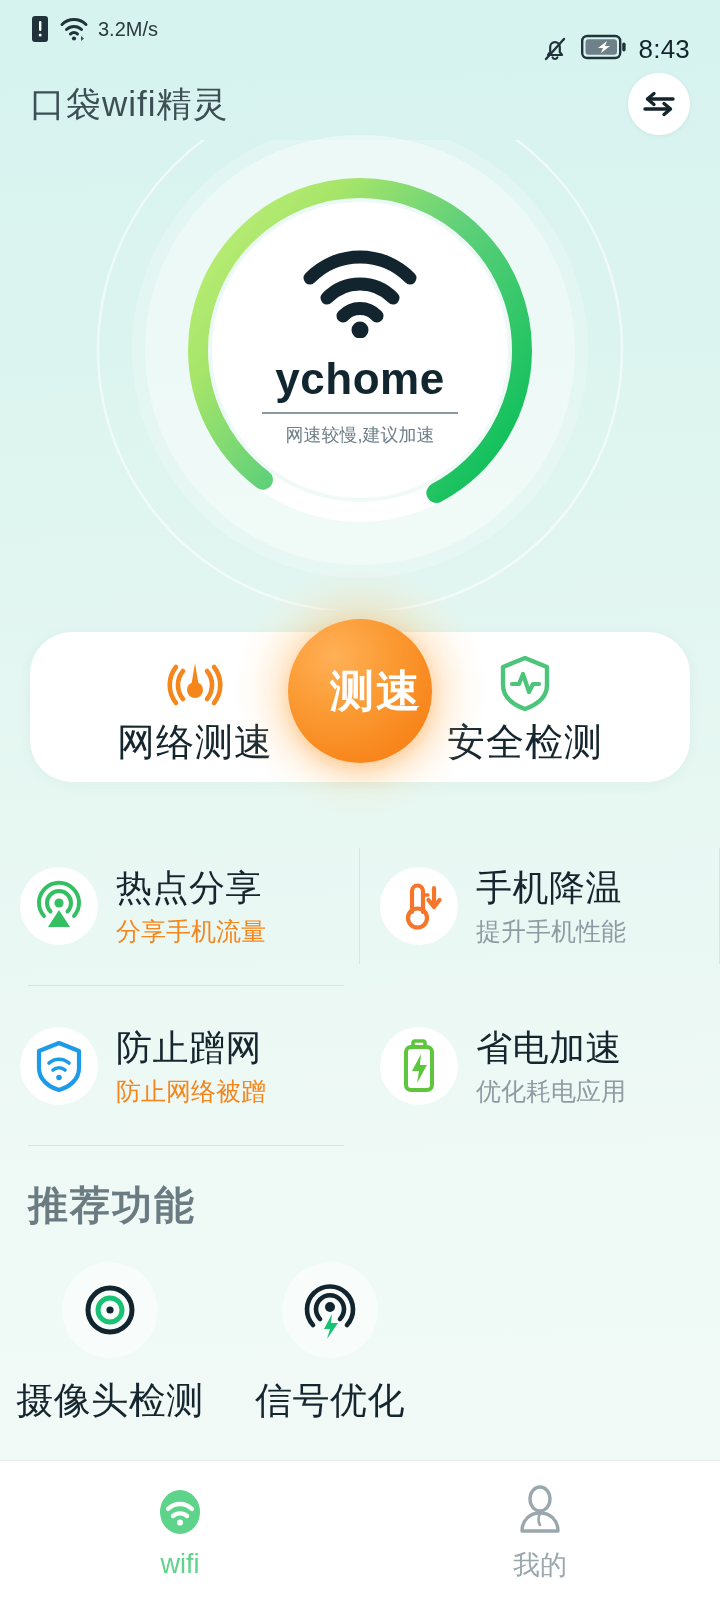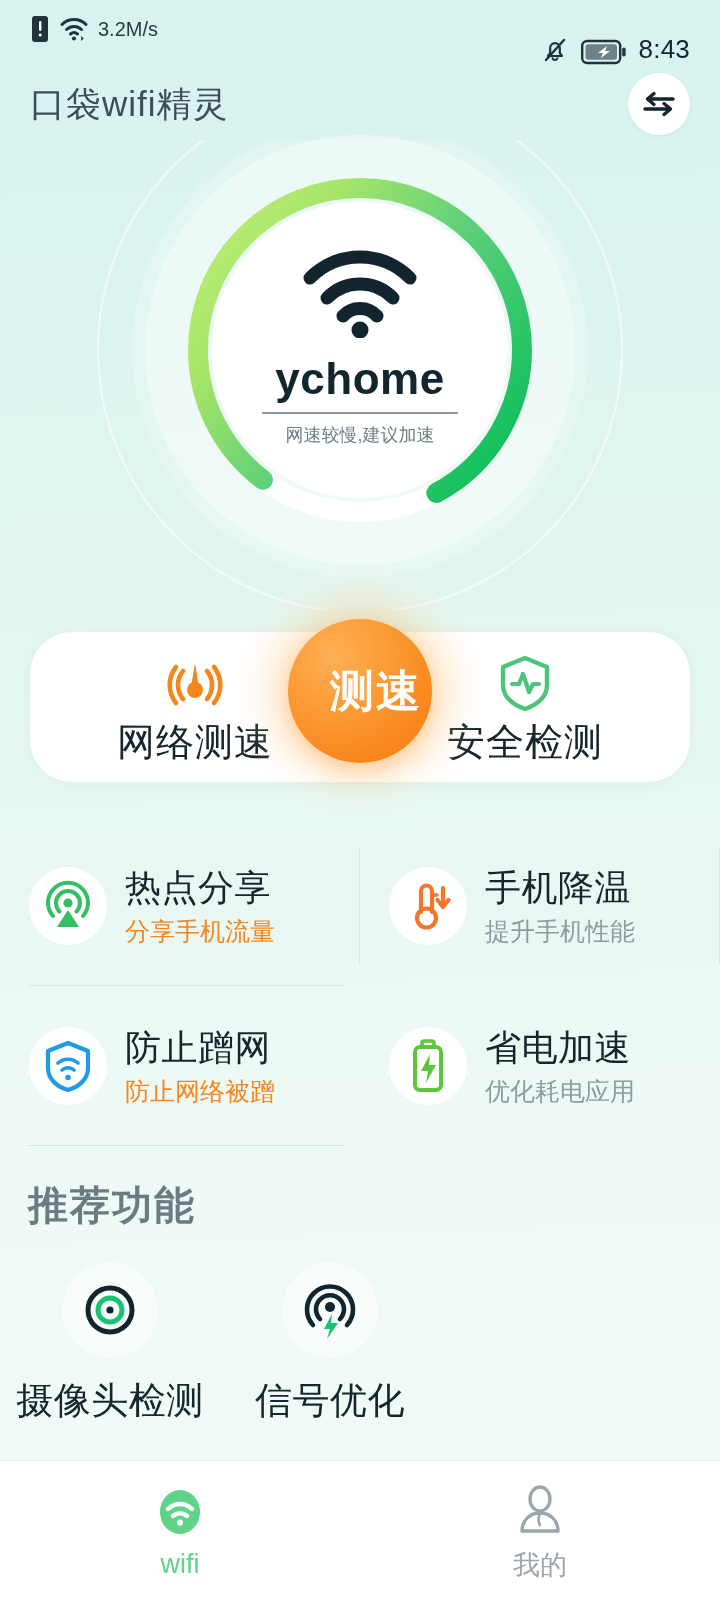--- a/index.html
+++ b/index.html
@@ -13,21 +13,21 @@
     position: relative;
   }
 
   
   .statusbar {
     position: absolute; top: 0; left: 0; width: 720px; height: 58px;
     display: flex; align-items: center; justify-content: space-between;
     padding: 0 30px;
   }
   .sb-left { display: flex; align-items: center; gap: 9px; }
-  .sb-right { display: flex; align-items: flex-end; gap: 12px; margin-top: 40px; }
+  .sb-right { display: flex; align-items: flex-start; gap: 12px; margin-top: 40px; }
   .sb-speed { display: flex; justify-content: space-between;
     font-size: 20px; line-height: 19px; color: #2b3a3e; font-weight: 400; }
   .sb-time { font-size: 26px; color: #14252c; font-weight: 500; letter-spacing: .2px; }
 
   
   .appbar {
     position: absolute; top: 58px; left: 0; width: 720px; height: 92px;
     display: flex; align-items: center; justify-content: space-between;
     padding: 0 30px;
   }
@@ -90,21 +90,21 @@
   }
   .action-item .ico { height: 56px; display:flex; align-items:center; justify-content:center; }
   .action-item .lbl { font-size: 38px; color: #16262e; font-weight: 400; letter-spacing: 1px; }
 
   
   .feature-grid {
     position: absolute; top: 826px; left: 0; width: 720px;
     display: grid; grid-template-columns: 1fr 1fr; grid-template-rows: 160px 160px;
   }
   .feat {
-    display: flex; align-items: center; gap: 18px; padding-left: 29px;
+    display: flex; align-items: center; gap: 18px; padding-left: 20px;
     position: relative;
   }
   .feat.border-r::after {
     content:""; position: absolute; right: 0; top: 22px; bottom: 22px;
     width: 1px; background: #d3e8e4;
   }
   .feat.border-b::before {
     content:""; position: absolute; left: 28px; right: 16px; bottom: 0;
     height: 1px; background: #d3e8e4;
   }

